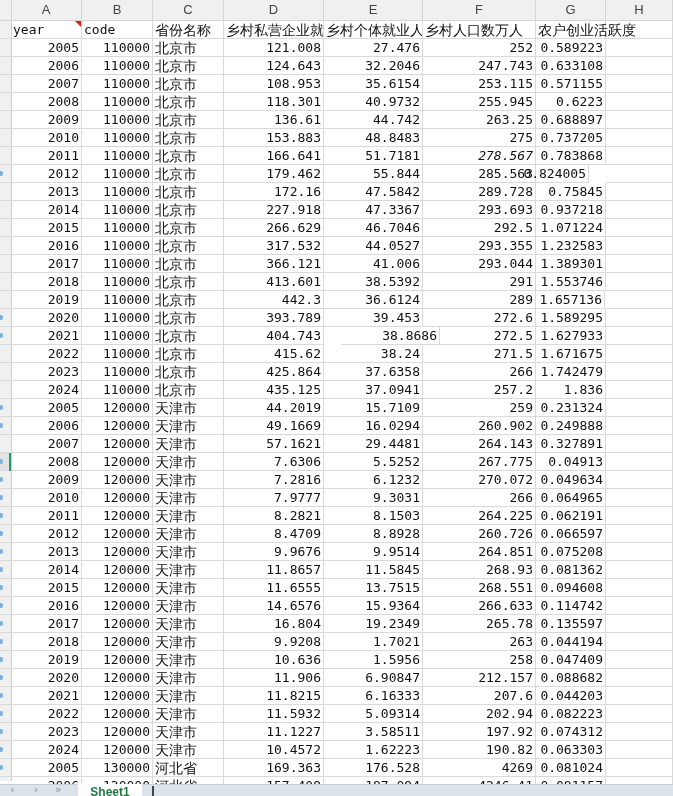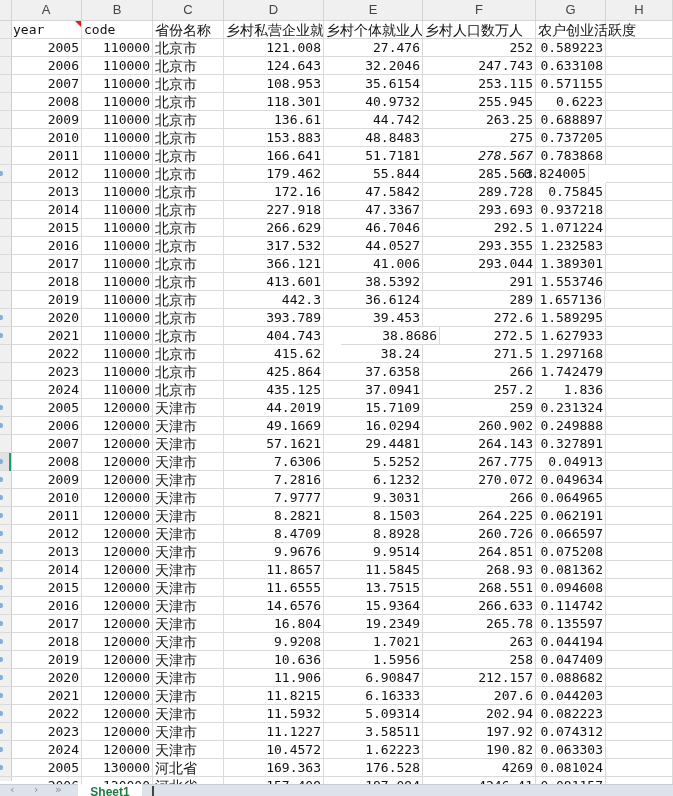--- a/index.html
+++ b/index.html
@@ -318,21 +318,21 @@
         <div class="cell num" style="left: 525px; width: 70px;">1.627933</div>
         <div class="cell txt" style="left: 595px; width: 67px;"></div>
       </div>
       <div class="row" style="top: 345px;">
         <div class="cell num" style="left: 0px; width: 71px;">2022</div>
         <div class="cell num" style="left: 71px; width: 71px;">110000</div>
         <div class="cell txt cjk" style="left: 142px; width: 71px;">北京市</div>
         <div class="cell num" style="left: 213px; width: 100px;">415.62</div>
         <div class="cell num" style="left: 313px; width: 99px;">38.24</div>
         <div class="cell num" style="left: 412px; width: 113px;">271.5</div>
-        <div class="cell num" style="left: 525px; width: 70px;">1.297168</div>
+        <div class="cell num" style="left: 525px; width: 70px;">1.671675</div>
         <div class="cell txt" style="left: 595px; width: 67px;"></div>
       </div>
       <div class="row" style="top: 363px;">
         <div class="cell num" style="left: 0px; width: 71px;">2023</div>
         <div class="cell num" style="left: 71px; width: 71px;">110000</div>
         <div class="cell txt cjk" style="left: 142px; width: 71px;">北京市</div>
         <div class="cell num" style="left: 213px; width: 100px;">425.864</div>
         <div class="cell num" style="left: 313px; width: 99px;">37.6358</div>
         <div class="cell num" style="left: 412px; width: 113px;">266</div>
         <div class="cell num" style="left: 525px; width: 70px;">1.742479</div>

